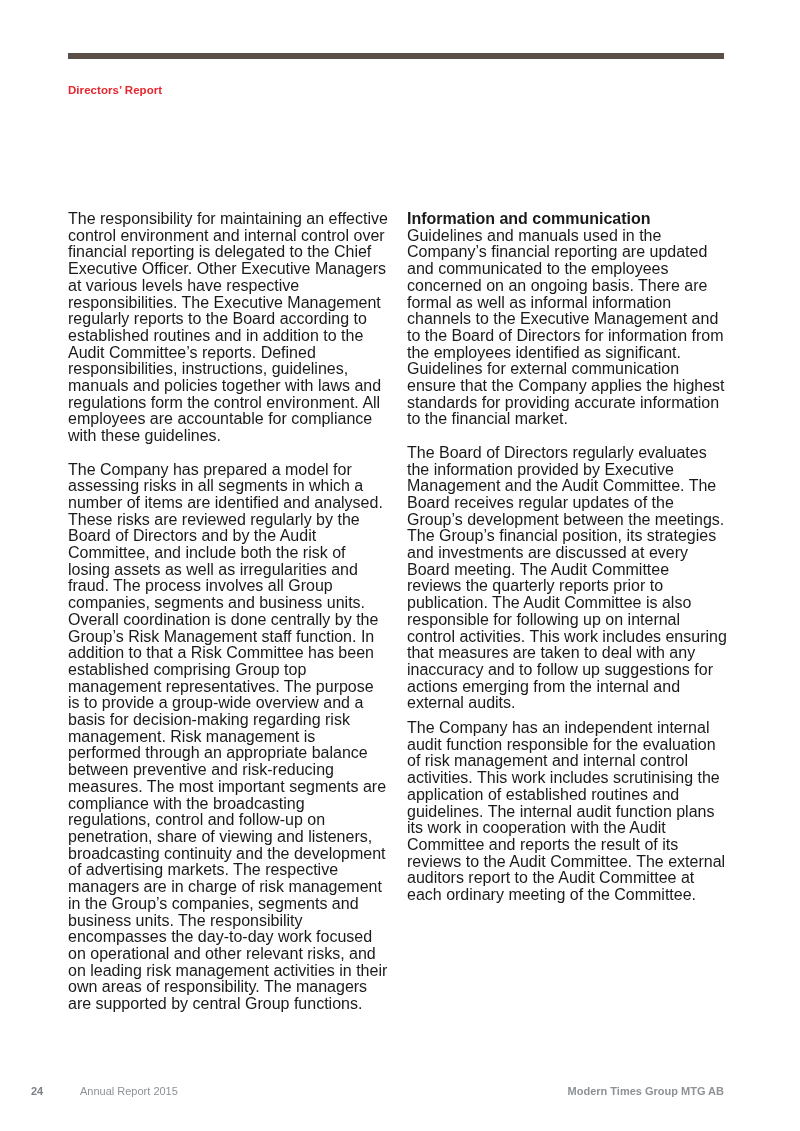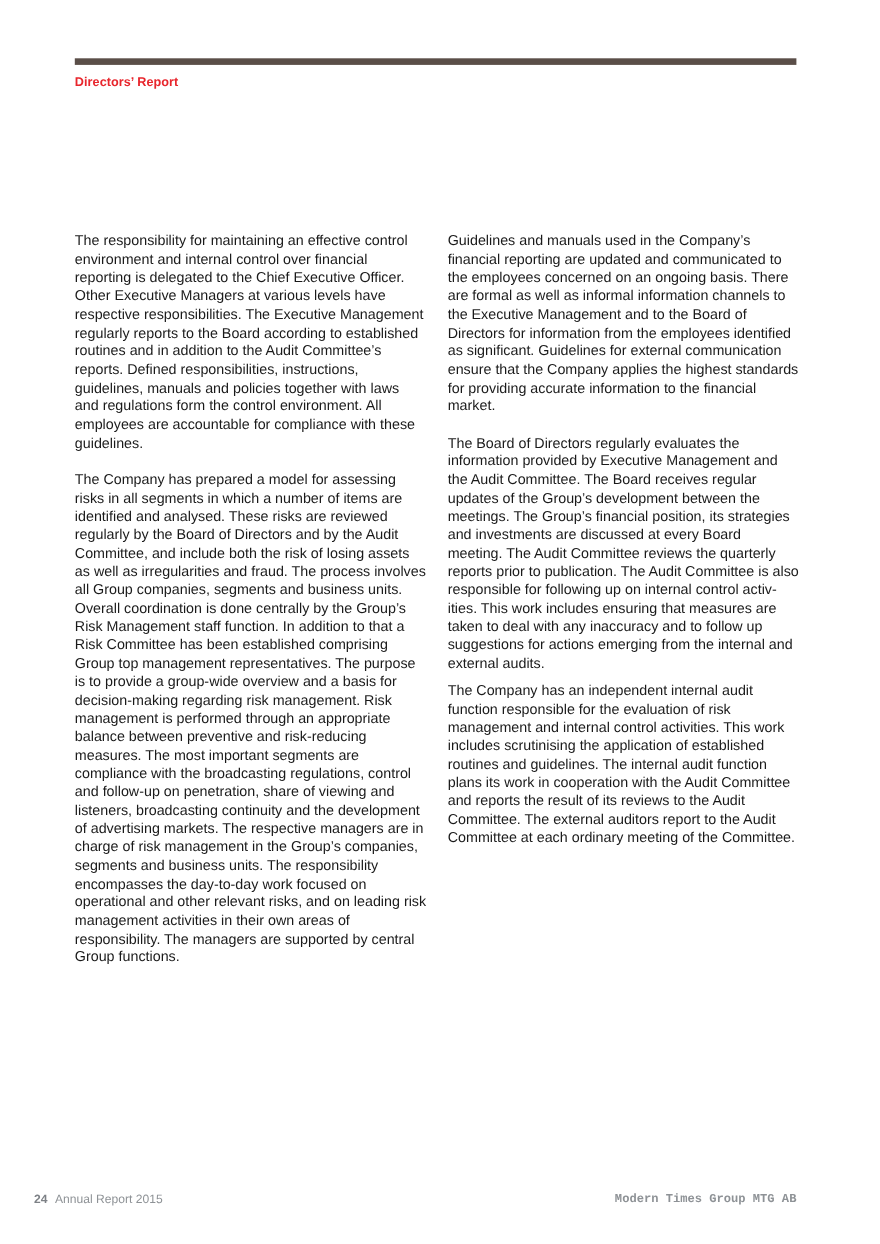--- a/index.html
+++ b/index.html
@@ -19,31 +19,31 @@
       position: absolute;
       left: 68px;
       top: 53px;
       width: 656px;
       height: 6px;
       background: #5a4e48;
     }
     .section-label {
       position: absolute;
       left: 68px;
-      top: 69px;
+      top: 84px;
       font-size: 11.5px;
       font-weight: bold;
       color: #e8262d;
       letter-spacing: 0.05px;
     }
     .column {
       position: absolute;
       top: 211px;
       width: 320px;
-      font-size: 13px;
+      font-size: 16px;
       line-height: 16.7px;
       color: #1a1a1a;
     }
     .col-left { left: 68px; }
     .col-right { left: 407px; width: 320px; }
     .column p {
       margin: 0;
     }
     .column .heading {
       font-weight: bold;
@@ -56,42 +56,42 @@
       top: 1085px;
       font-size: 11px;
       color: #8e9296;
     }
     .footer-page {
       left: 31px;
       font-weight: bold;
       color: #7d8186;
     }
     .footer-title {
-      left: 50px;
+      left: 80px;
     }
     .footer-company {
       right: 76px;
       font-weight: bold;
       color: #8e9296;
-      font-family: Liberation Mono, monospace;
     }
   </style>
 </head>
 <body>
 
 <div class="top-rule"></div>
 <div class="section-label">Directors’ Report</div>
 
 <div class="column col-left">
   <p>The responsibility for maintaining an effective control environment and internal control over financial reporting is delegated to the Chief Executive Officer. Other Executive Managers at various levels have respective responsibilities. The Executive Management regularly reports to the Board according to established routines and in addition to the Audit Committee’s reports. Defined responsibilities, instructions, guidelines, manuals and policies together with laws and regulations form the control environment. All employees are accountable for compliance with these guidelines.</p>
   <div class="gap-large"></div>
   <p>The Company has prepared a model for assessing risks in all segments in which a number of items are identified and analysed. These risks are reviewed regularly by the Board of Directors and by the Audit Committee, and include both the risk of losing assets as well as irregularities and fraud. The process involves all Group companies, segments and business units. Overall coordination is done centrally by the Group’s Risk Management staff function. In addition to that a Risk Committee has been established comprising Group top management representatives. The purpose is to provide a group-wide overview and a basis for decision-making regarding risk management. Risk management is performed through an appropriate balance between preventive and risk-reducing measures. The most important segments are compliance with the broadcasting regulations, control and follow-up on penetration, share of viewing and listeners, broadcasting continuity and the development of advertising markets. The respective managers are in charge of risk management in the Group’s companies, segments and business units. The responsibility encompasses the day-to-day work focused on operational and other relevant risks, and on leading risk management activities in their own areas of responsibility. The managers are supported by central Group functions.</p>
 </div>
 
 <div class="column col-right">
+  <span class="heading">Information and communication</span>
   <p>Guidelines and manuals used in the Company’s financial reporting are updated and communicated to the employees concerned on an ongoing basis. There are formal as well as informal information channels to the Executive Management and to the Board of Directors for information from the employees identified as significant. Guidelines for external communication ensure that the Company applies the highest standards for providing accurate information to the financial market.</p>
   <div class="gap-large"></div>
   <p>The Board of Directors regularly evaluates the information provided by Executive Management and the Audit Com­mittee. The Board receives regular updates of the Group’s development between the meetings. The Group’s financial position, its strategies and investments are discussed at every Board meeting. The Audit Committee reviews the quarterly reports prior to publication. The Audit Committee is also responsible for following up on internal control activ­ities. This work includes ensuring that measures are taken to deal with any inaccuracy and to follow up suggestions for actions emerging from the internal and external audits.</p>
   <div class="gap-small"></div>
   <p>The Company has an independent internal audit function responsible for the evaluation of risk management and internal control activities. This work includes scrutinising the application of established routines and guidelines. The internal audit function plans its work in cooperation with the Audit Committee and reports the result of its reviews to the Audit Committee. The external auditors report to the Audit Committee at each ordinary meeting of the Committee.</p>
 </div>
 
 <div class="footer footer-page">24</div>
 <div class="footer footer-title">Annual Report 2015</div>
 <div class="footer footer-company">Modern Times Group MTG AB</div>

